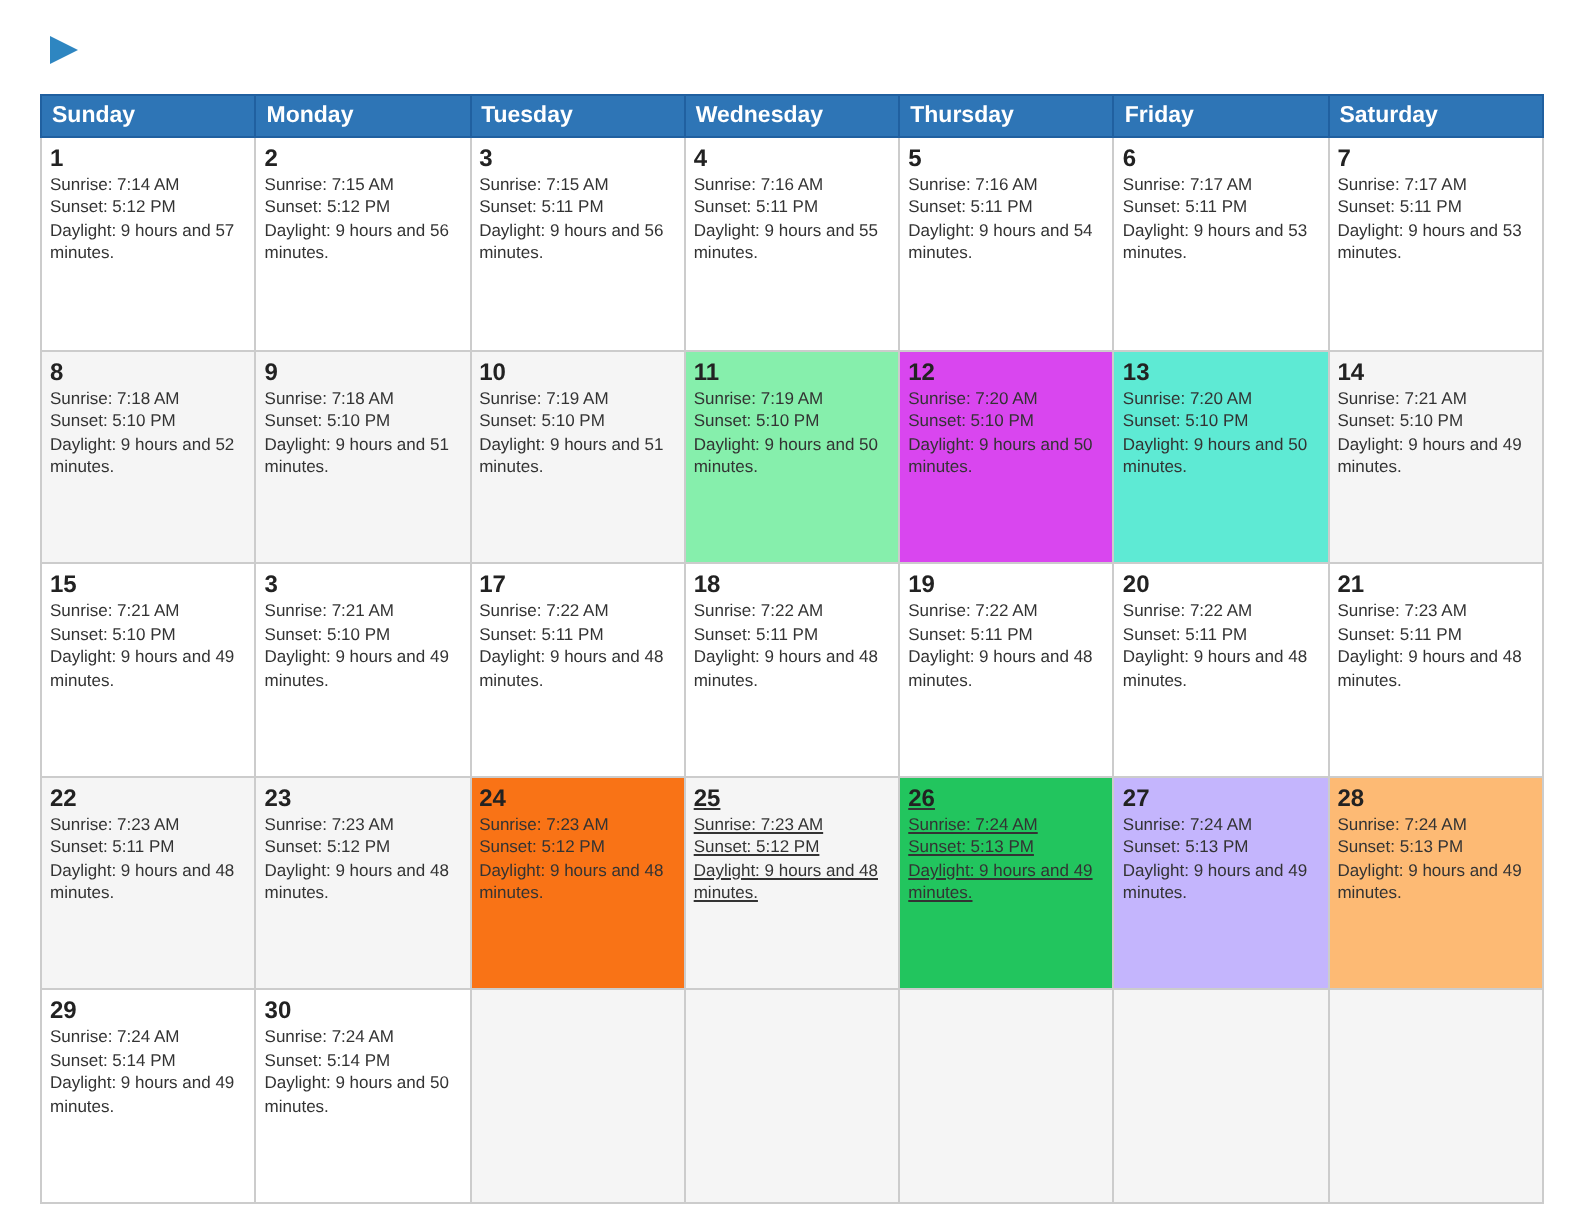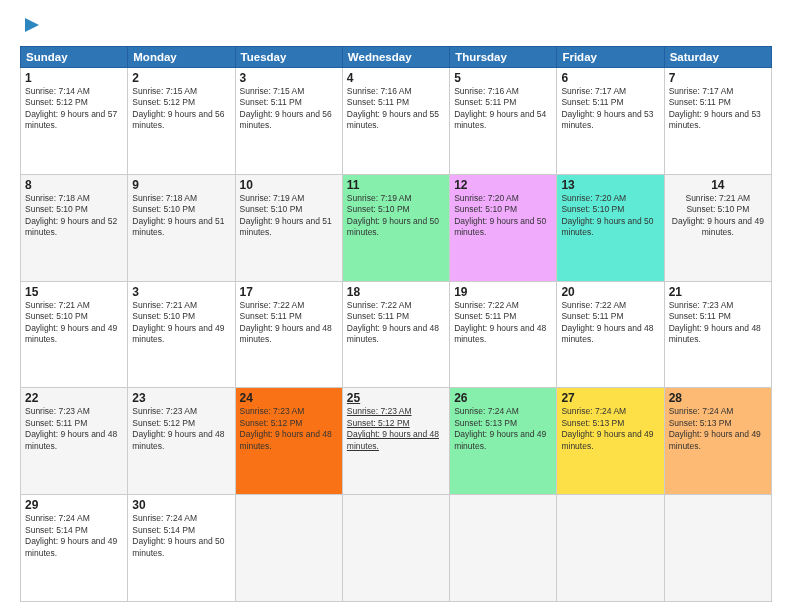--- a/index.html
+++ b/index.html
@@ -163,29 +163,29 @@
             <div class="day-info">Sunrise: 7:18 AM<br>Sunset: 5:10 PM<br>Daylight: 9 hours and 51 minutes.</div>
           </td>
           <td style="background: rgb(245, 245, 245);">
             <span class="day-num">10</span>
             <div class="day-info">Sunrise: 7:19 AM<br>Sunset: 5:10 PM<br>Daylight: 9 hours and 51 minutes.</div>
           </td>
           <td style="background: #86efac;">
             <span class="day-num">11</span>
             <div class="day-info">Sunrise: 7:19 AM<br>Sunset: 5:10 PM<br>Daylight: 9 hours and 50 minutes.</div>
           </td>
-          <td style="background: #f0abfc;">
+          <td style="background: #d946ef;">
             <span class="day-num">12</span>
             <div class="day-info">Sunrise: 7:20 AM<br>Sunset: 5:10 PM<br>Daylight: 9 hours and 50 minutes.</div>
           </td>
           <td style="background: #5eead4;">
             <span class="day-num">13</span>
             <div class="day-info">Sunrise: 7:20 AM<br>Sunset: 5:10 PM<br>Daylight: 9 hours and 50 minutes.</div>
           </td>
-          <td style="background: rgb(245, 245, 245); text-align: center;">
+          <td style="background: rgb(245, 245, 245);">
             <span class="day-num">14</span>
             <div class="day-info">Sunrise: 7:21 AM<br>Sunset: 5:10 PM<br>Daylight: 9 hours and 49 minutes.</div>
           </td>
         </tr>
         <tr>
           <td>
             <span class="day-num">15</span>
             <div class="day-info">Sunrise: 7:21 AM<br>Sunset: 5:10 PM<br>Daylight: 9 hours and 49 minutes.</div>
           </td>
           <td>
@@ -223,25 +223,25 @@
             <div class="day-info">Sunrise: 7:23 AM<br>Sunset: 5:12 PM<br>Daylight: 9 hours and 48 minutes.</div>
           </td>
           <td style="background: #f97316;">
             <span class="day-num">24</span>
             <div class="day-info">Sunrise: 7:23 AM<br>Sunset: 5:12 PM<br>Daylight: 9 hours and 48 minutes.</div>
           </td>
           <td style="background: rgb(245, 245, 245); text-decoration: underline;">
             <span class="day-num">25</span>
             <div class="day-info">Sunrise: 7:23 AM<br>Sunset: 5:12 PM<br>Daylight: 9 hours and 48 minutes.</div>
           </td>
-          <td style="background: #86efac;">
+          <td style="background: #22c55e; text-decoration: underline;">
             <span class="day-num">26</span>
             <div class="day-info">Sunrise: 7:24 AM<br>Sunset: 5:13 PM<br>Daylight: 9 hours and 49 minutes.</div>
           </td>
-          <td style="background: #fde047;">
+          <td style="background: #c4b5fd;">
             <span class="day-num">27</span>
             <div class="day-info">Sunrise: 7:24 AM<br>Sunset: 5:13 PM<br>Daylight: 9 hours and 49 minutes.</div>
           </td>
           <td style="background: #fdba74;">
             <span class="day-num">28</span>
             <div class="day-info">Sunrise: 7:24 AM<br>Sunset: 5:13 PM<br>Daylight: 9 hours and 49 minutes.</div>
           </td>
         </tr>
         <tr>
           <td>

